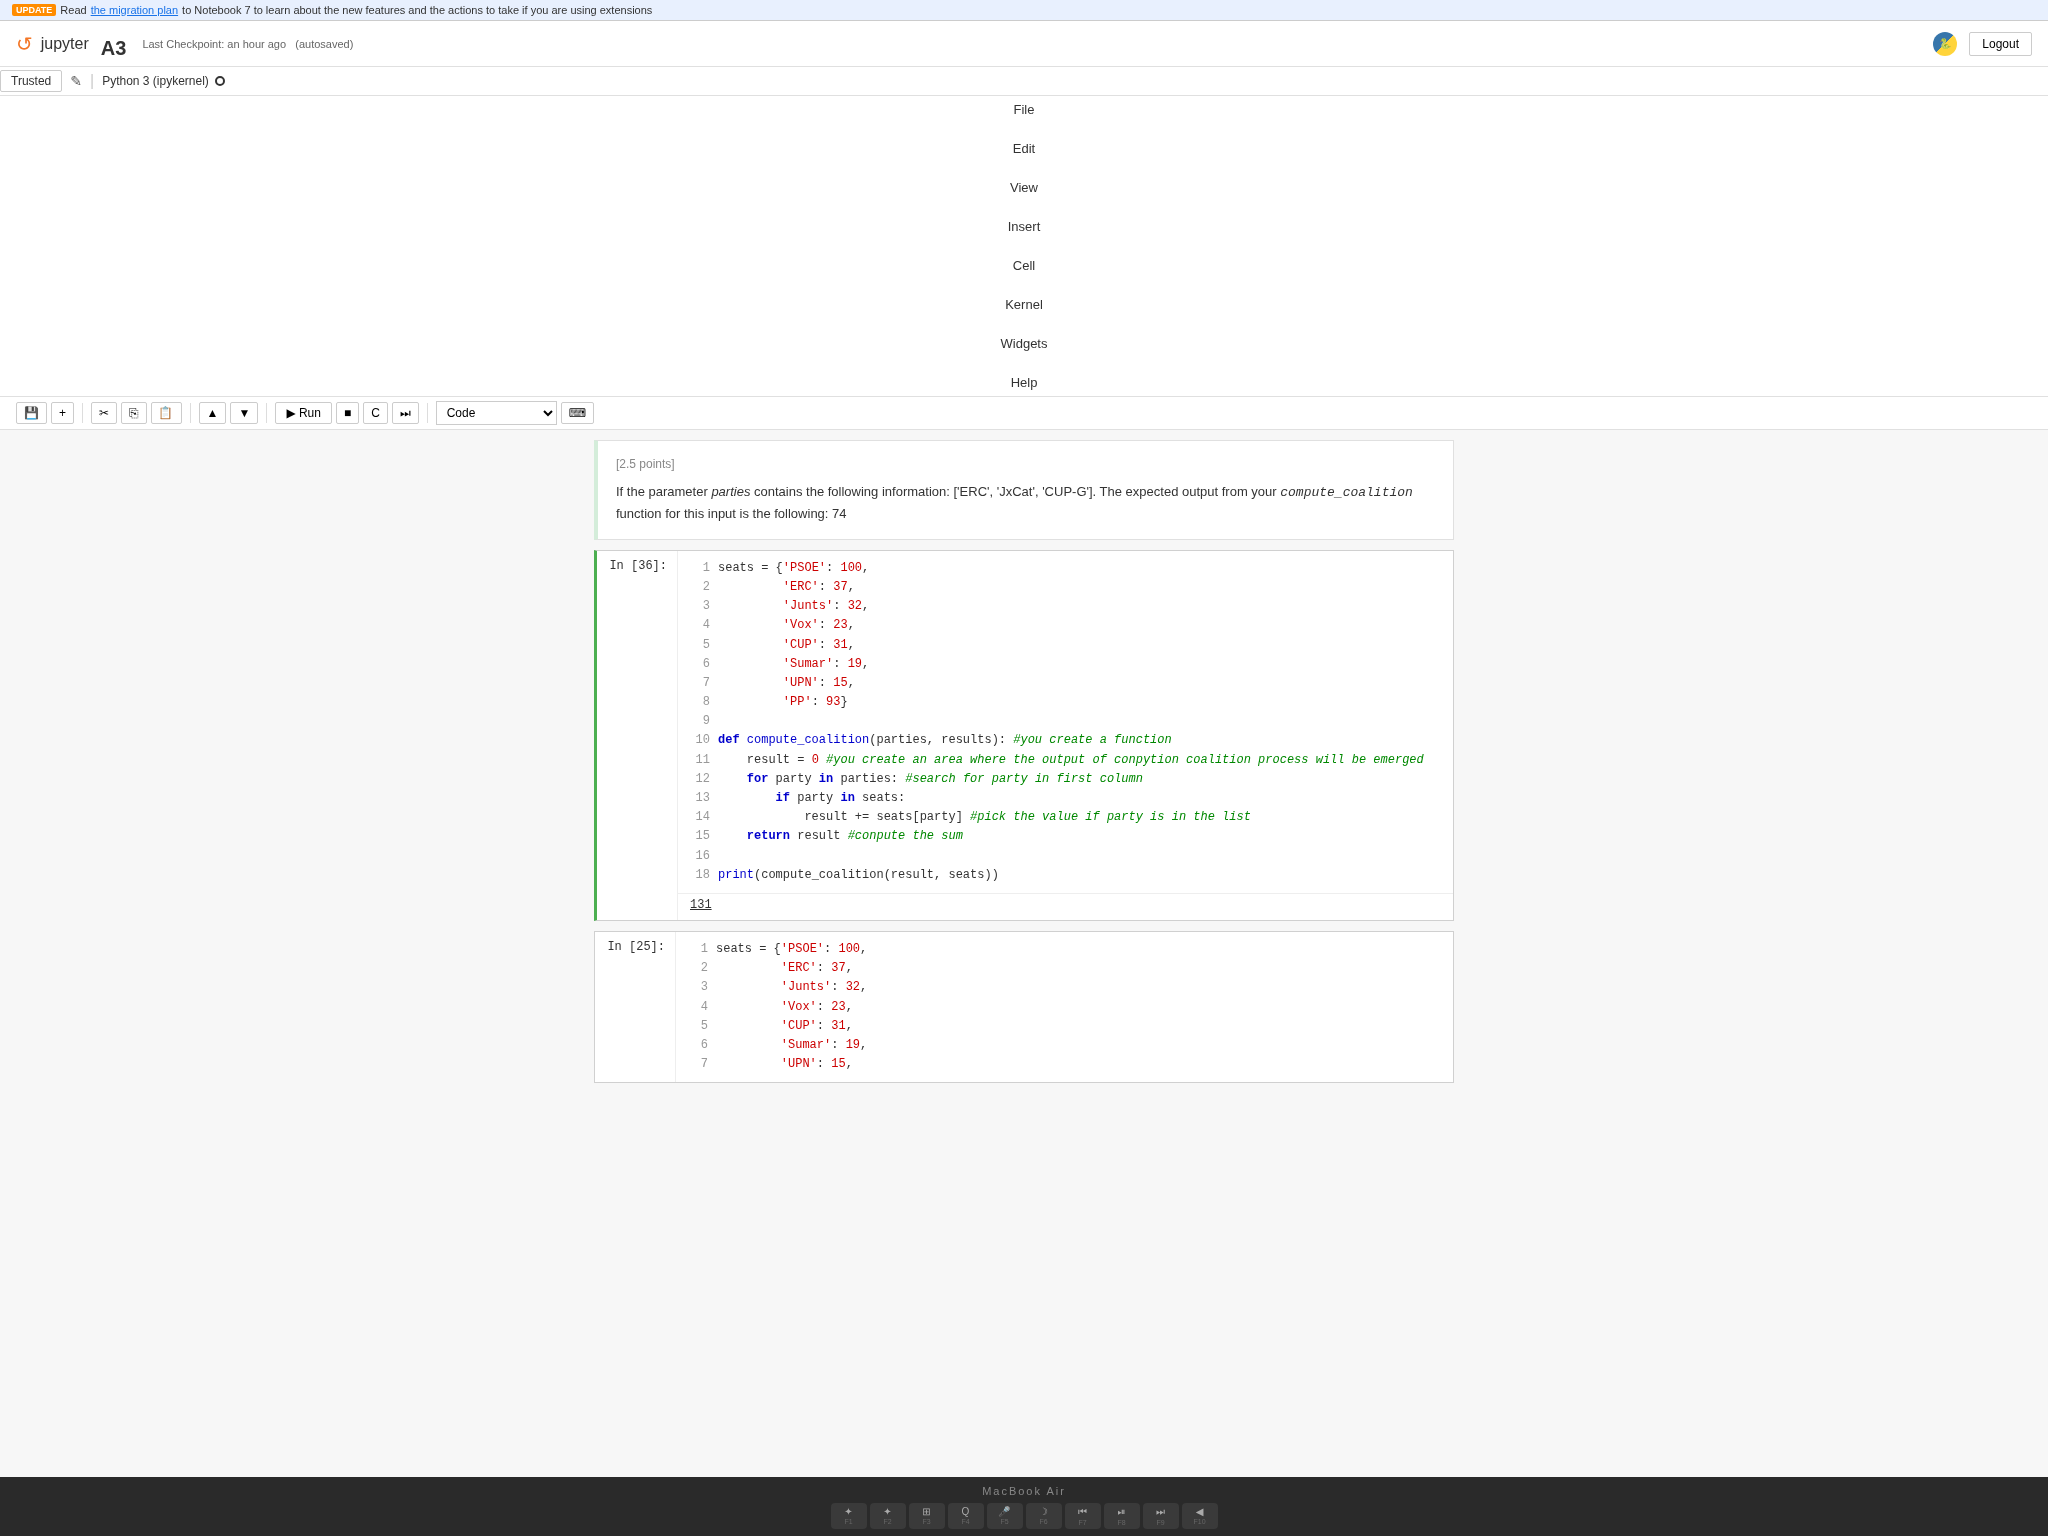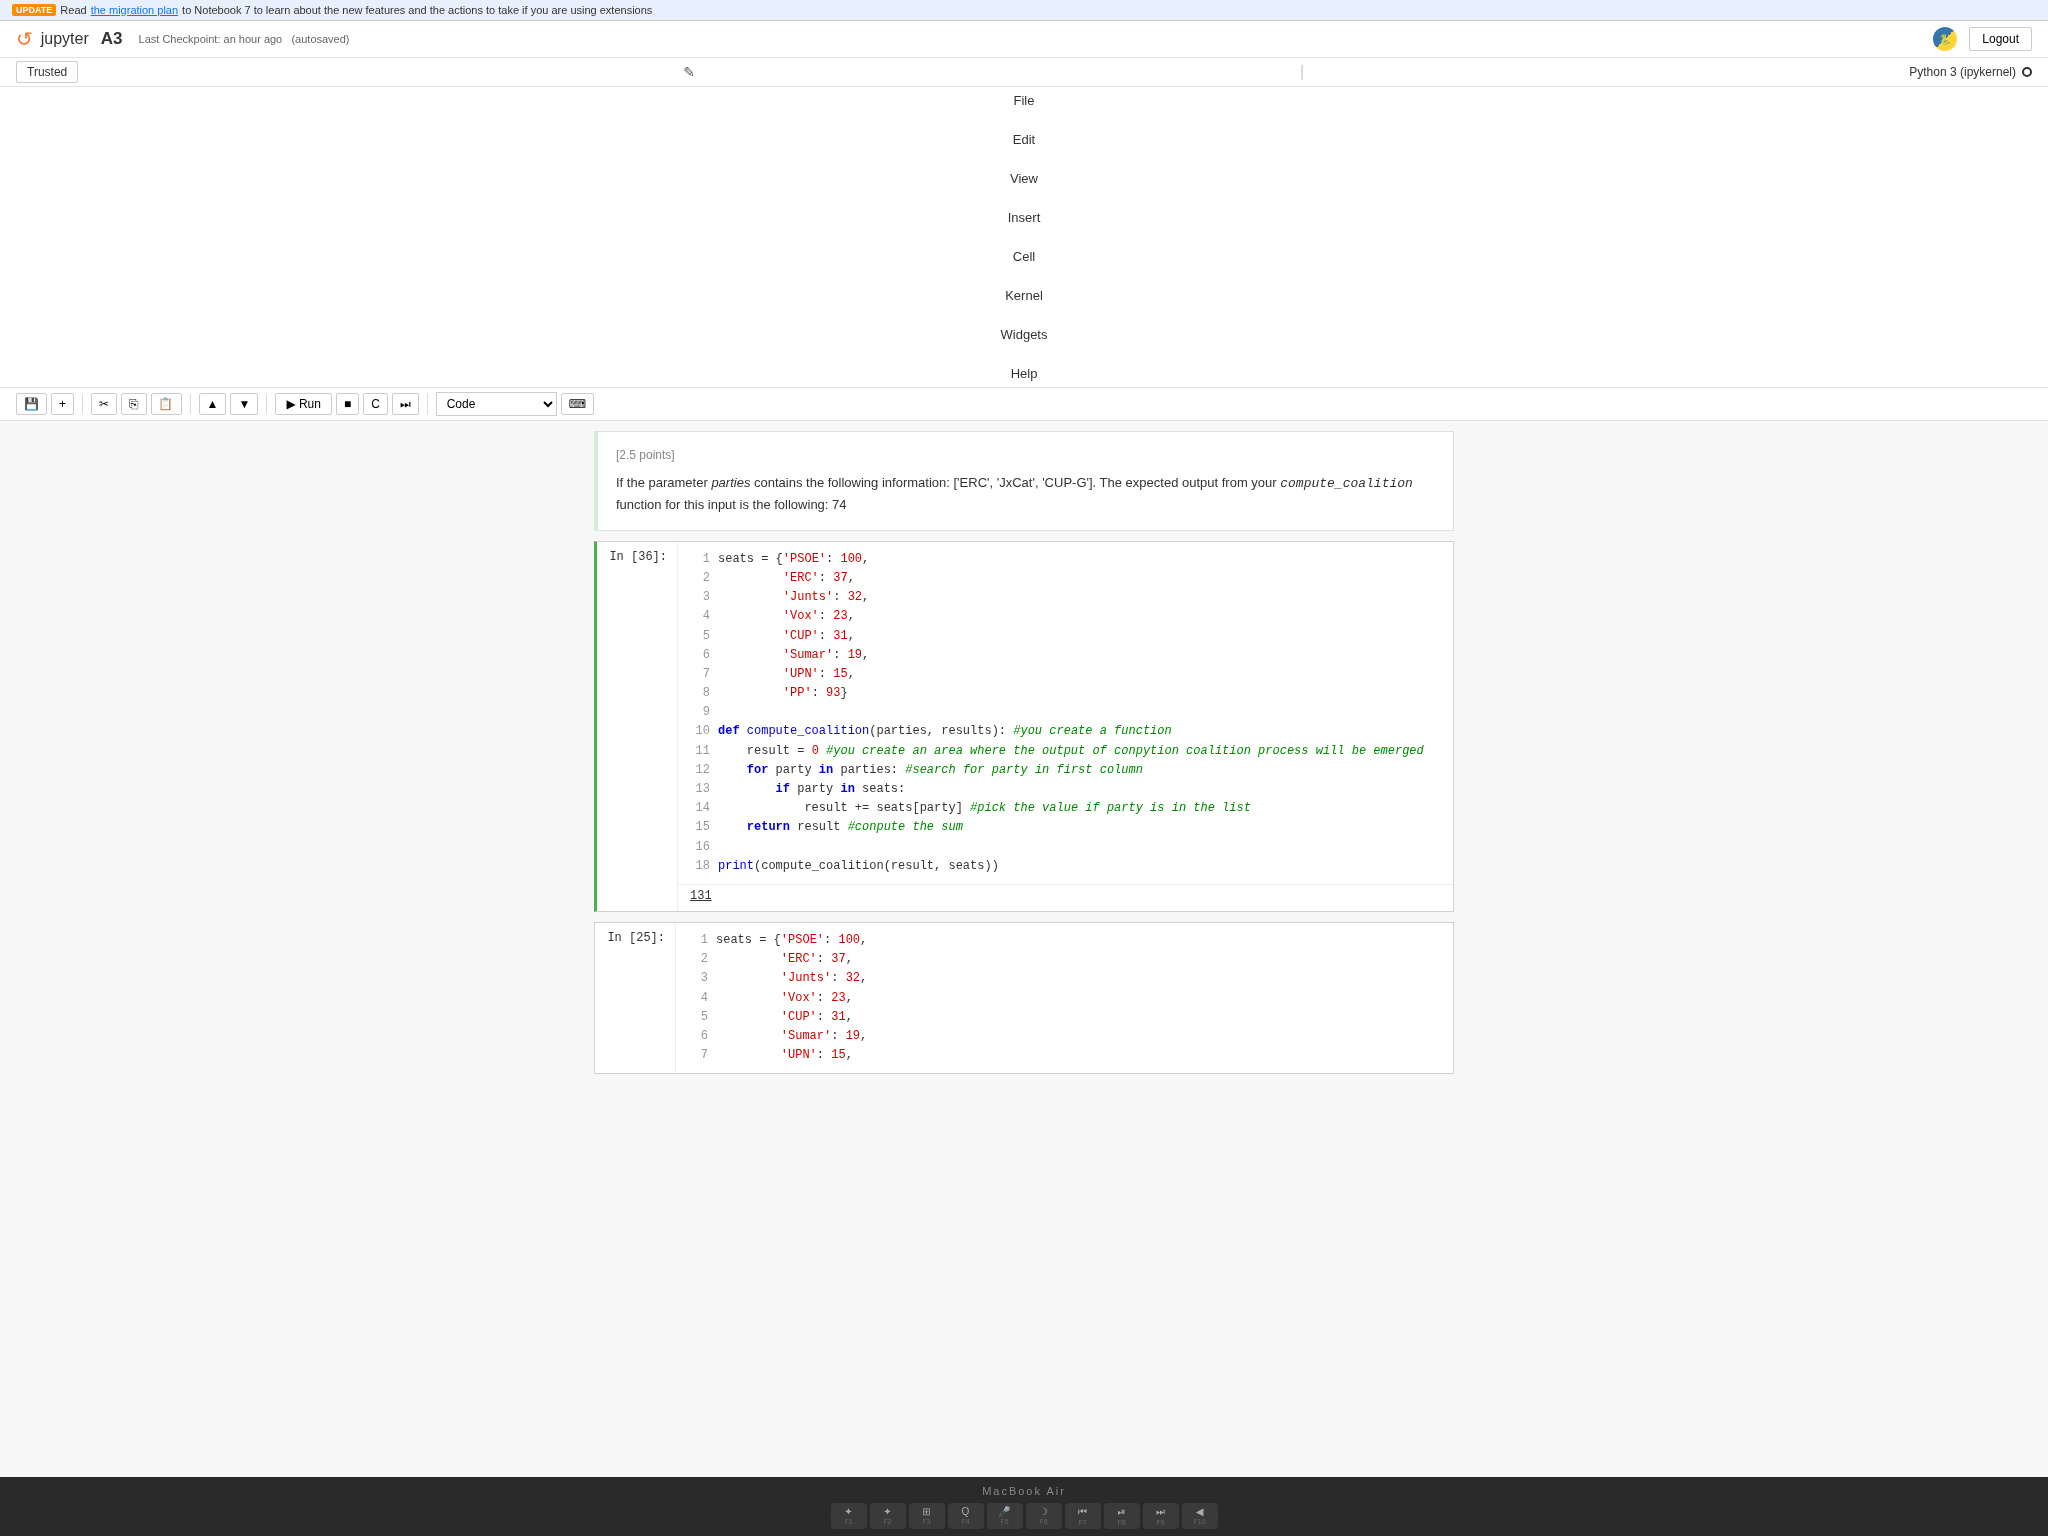--- a/index.html
+++ b/index.html
@@ -64,24 +64,25 @@
     .jupyter-icon {
       font-size: 20px;
       color: #f37626;
     }
     .jupyter-title {
       font-size: 16px;
       font-weight: 300;
       color: #333;
     }
     .notebook-name {
-      font-size: 17px;
+      font-size: 20px;
       font-weight: 600;
       color: #333;
       margin-left: 4px;
+      margin-top: 10px;
     }
     .checkpoint-info {
       font-size: 11px;
       color: #666;
       margin-left: 8px;
     }
     .header-right {
       display: flex;
       align-items: center;
       gap: 12px;
@@ -356,21 +357,21 @@
         &nbsp;
         <span>(autosaved)</span>
       </span>
     </div>
     <div class="header-right">
       <div class="python-logo">🐍</div>
       <button class="logout-btn">Logout</button>
     </div>
   </div>
 
-  <div style="background:white; border-bottom:1px solid #e0e0e0; padding:3px 16px; display:flex; align-items:center; justify-content:space-between; gap:8px;">
+  <div style="background:white; border-bottom:1px solid #e0e0e0; padding:3px 0; display:flex; align-items:center; justify-content:flex-start; gap:8px;">
     <button class="trusted-btn">Trusted</button>
     <span class="edit-icon-btn">✎</span>
     <span style="color:#ccc;">|</span>
     <span class="kernel-info">
       <span>Python 3 (ipykernel)</span>
       <span class="kernel-dot"></span>
     </span>
   </div>
 
   <div class="menu-bar">

